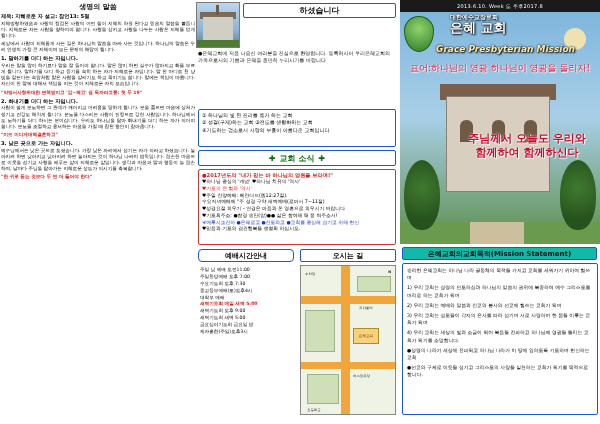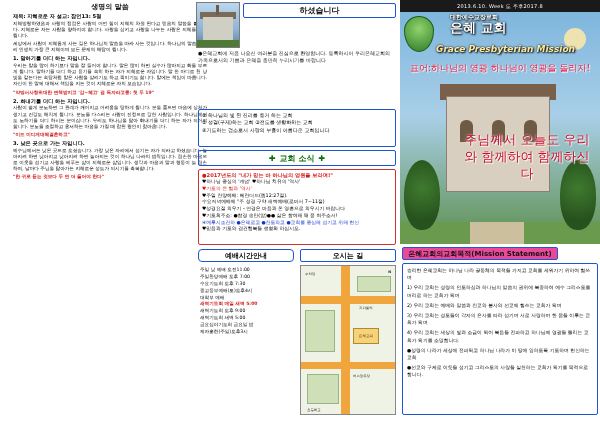--- a/index.html
+++ b/index.html
@@ -7,21 +7,21 @@
   body {
     width:600px; height:424px;
     font-family:"DejaVu Sans", sans-serif;
     background:#ffffff;
     overflow:hidden;
   }
   .page { position:relative; width:600px; height:424px; }
 
   
   .col-left {
-    position:absolute; left:12px; top:0; width:196px; height:424px;
+    position:absolute; left:0; top:0; width:196px; height:424px;
     padding:2px 1px;
     font-size:4.6px; line-height:1.32; color:#000;
   }
   .sermon-title {
     text-align:center; font-weight:bold; color:#111;
     font-size:7px; margin:1px 0 1px 0;
   }
   .verse-line { font-weight:bold; font-size:5.2px; margin-bottom:1px; }
   .body-p { margin:0 0 2px 0; text-align:justify; }
   .sec-head { font-weight:bold; margin:2px 0 1px 0; font-size:5.2px; }
@@ -135,28 +135,28 @@
     color:#ffe9a0; font-weight:bold; font-size:9px;
     text-shadow:0 0 2px #000, 1px 1px 2px #000; font-style:italic;
   }
   .hero-slogan {
     position:absolute; left:404px; top:62px; width:192px;
     color:#e7143c; font-weight:normal; font-size:9px;
     text-shadow:0 0 2px #fff, 1px 1px 1px #fff; text-align:center;
   }
   .hero-caption {
     position:absolute; left:462px; top:132px; width:130px;
-    color:#c80c2e; font-weight:normal; font-size:13px;
+    color:#c80c2e; font-weight:bold; font-size:11px;
     text-shadow:0 0 2px #fff, 1px 1px 1px #fff; text-align:center; line-height:1.3;
   }
   .mission-head {
-    position:absolute; left:402px; top:247px; width:156px; height:13px;
-    border:1.2px solid #1a57d0; border-radius:2px;
-    display:flex; align-items:center; justify-content:center;
-    font-weight:bold; font-size:7px; color:#111; background:#ec4899;
+    position:absolute; left:402px; top:247px; width:195px; height:13px;
+    border:1.2px solid #1a57d0; border-radius:2px;
+    display:flex; align-items:center; justify-content:center;
+    font-weight:bold; font-size:7px; color:#111; background:#14b8a6;
   }
   .mission-body {
     position:absolute; left:402px; top:263px; width:196px; height:152px;
     border:1px solid #1a57d0; border-radius:2px; padding:3px 4px;
     font-size:4.8px; line-height:1.5;
   }
   .mission-body p { margin:0 0 3px 0; }
 </style>
 </head>
 <body>

